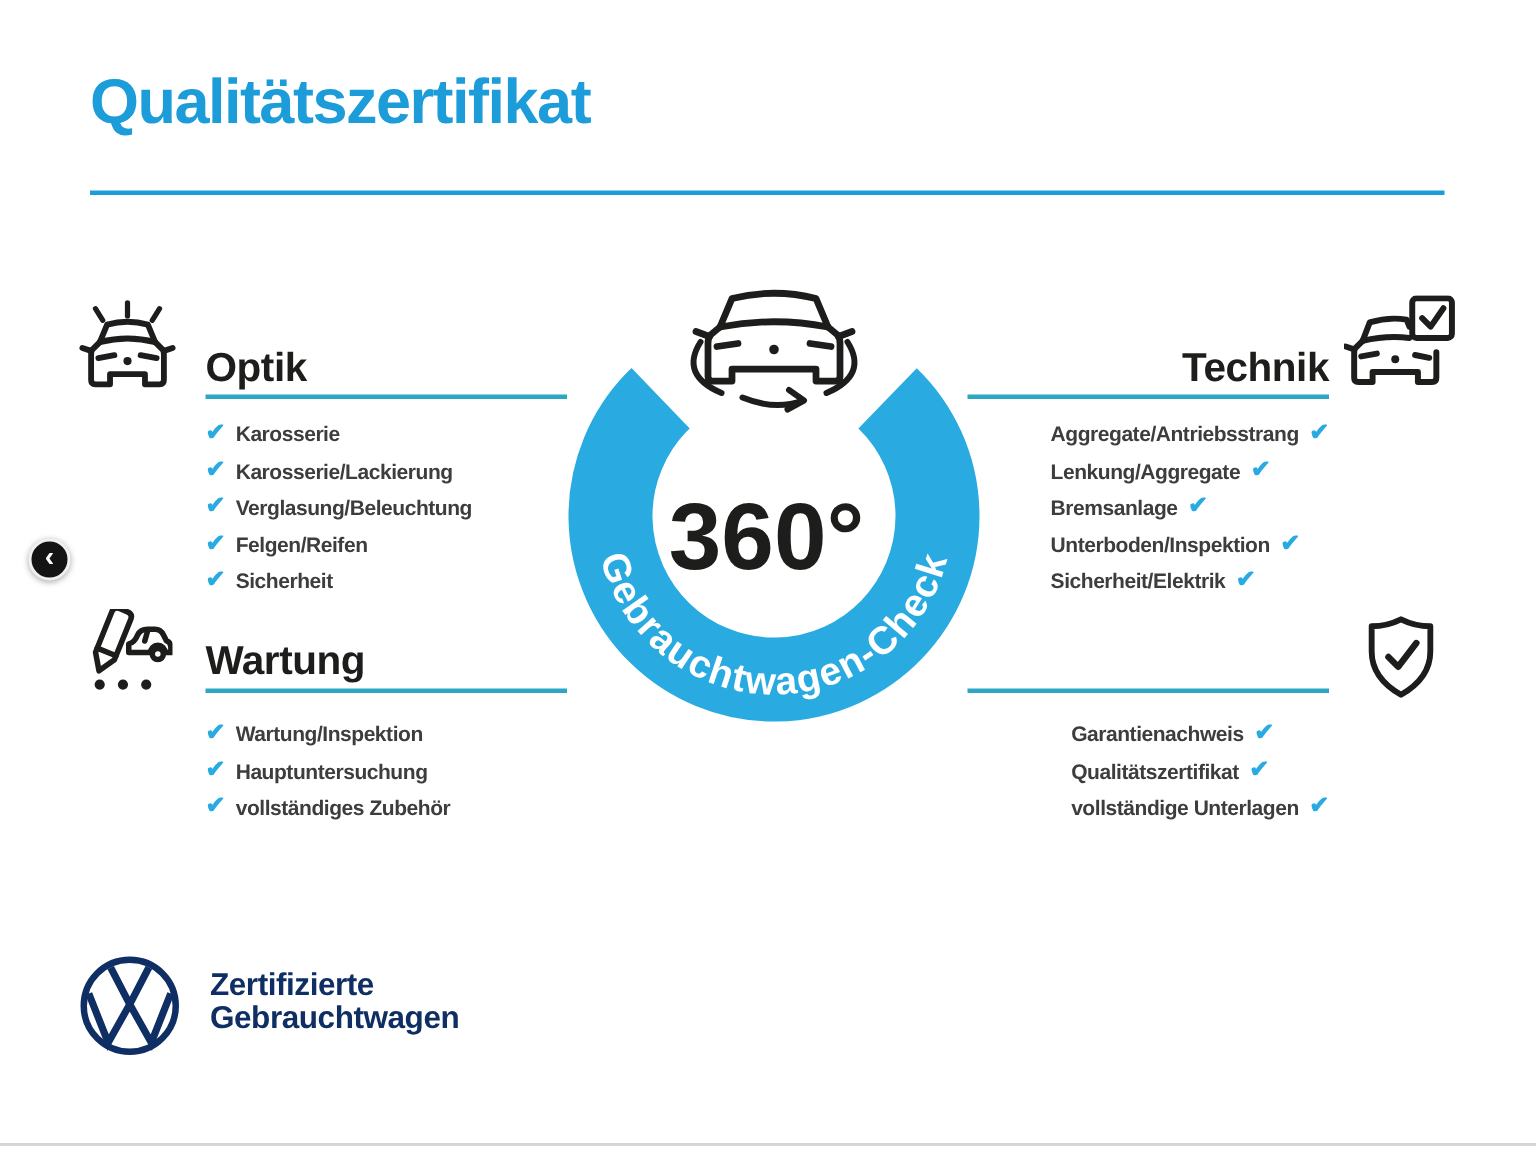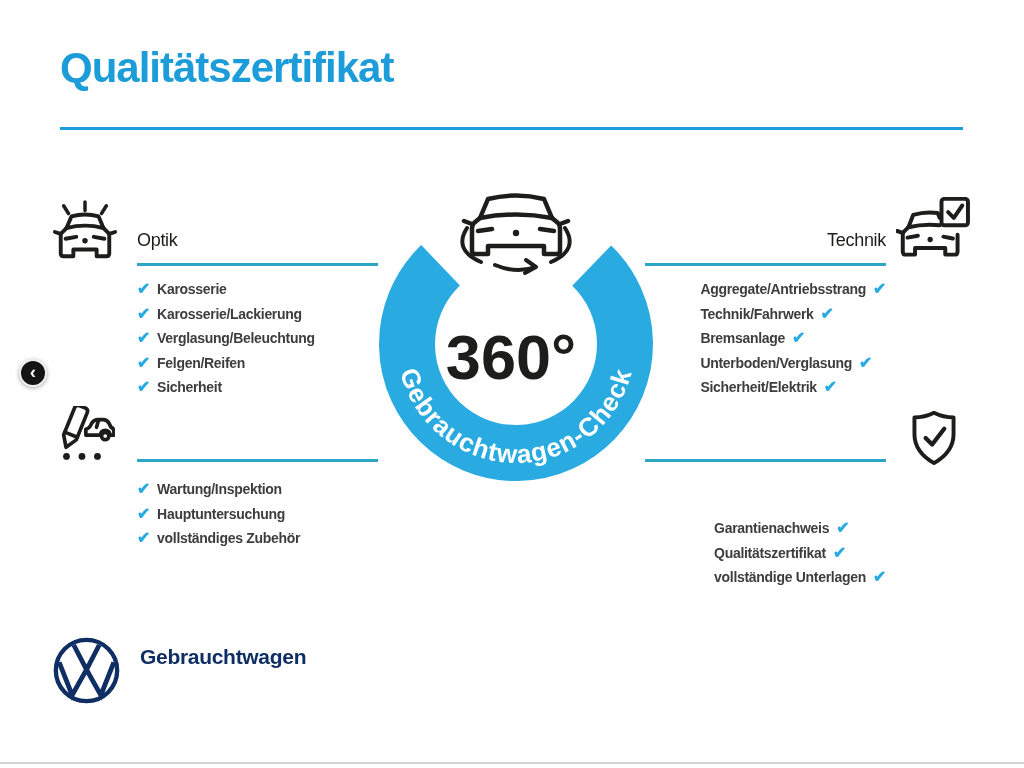--- a/index.html
+++ b/index.html
@@ -18,21 +18,21 @@
   
   .back-btn {
     position:absolute; left:19px; top:359px; width:28px; height:28px;
     border-radius:50%; background:#141414; border:2px solid #f0f0f0;
     box-shadow:0 1px 4px rgba(0,0,0,.35); padding:0; cursor:pointer;
     display:flex; align-items:center; justify-content:center;
   }
   .back-btn span { color:#ffffff; font-size:19px; font-weight:bold; line-height:1; margin-top:-3px; }
 
   
-  .sec-head { position:absolute; font-size:18px; font-weight:normal; color:#1d1d1b; letter-spacing:-0.3px; }
+  .sec-head { position:absolute; font-size:27px; font-weight:bold; color:#1d1d1b; letter-spacing:-0.3px; }
   .sec-head.right { text-align:right; }
   .sec-rule { position:absolute; width:241px; height:3px; background:#2EA6C6; }
 
   
   .checklist { position:absolute; list-style:none; margin:0; padding:0;
     font-size:14px; font-weight:600; color:#3d3d3d; letter-spacing:-0.3px; }
   .checklist li { height:24.5px; display:flex; align-items:center; gap:7px; }
   .checklist.rightalign li { justify-content:flex-start; }
   .chk { color:#29ABE2; font-size:16px; font-weight:bold; line-height:1; }
 
@@ -93,20 +93,21 @@
     <path d="M 6,43 L 17,41 M 54,44 L 44,42"></path>
     <circle cx="30" cy="45" r="2.8" fill="#1d1d1b" stroke="none"></circle>
   </svg>
 
   <svg class="abs" style="left:907px; top:409px;" width="54" height="58" viewBox="0 0 58 62" fill="none" stroke="#1d1d1b" stroke-width="4.2" stroke-linecap="round" stroke-linejoin="round">
     <path d="M 29,4 Q 39,9 50,9 L 50,27 Q 50,46 29,58 Q 8,46 8,27 L 8,9 Q 19,9 29,4 Z"></path>
     <path d="M 20,31 L 27,38 L 40,21" stroke-width="4.6"></path>
   </svg>
 
   <div class="sec-head" style="left:137px; top:230px;">Optik</div>
+  <div class="sec-head" style="left:137px; top:425px;">Wartung</div>
   <div class="sec-head right" style="right:138px; top:230px;">Technik</div>
 
   <div class="sec-rule" style="left:137px; top:263px;"></div>
   <div class="sec-rule" style="left:137px; top:459px;"></div>
   <div class="sec-rule" style="left:645px; top:263px;"></div>
   <div class="sec-rule" style="left:645px; top:459px;"></div>
 
   <ul class="checklist" style="left:137px; top:277px;">
     <li>
         <span class="chk">✔</span>
@@ -144,38 +145,38 @@
         <span>vollständiges Zubehör</span>
       </li>
   </ul>
 
   <ul class="checklist rightalign" style="right:138px; top:277px;">
     <li>
         <span>Aggregate/Antriebsstrang</span>
         <span class="chk">✔</span>
       </li>
     <li>
-        <span>Technik/Fahrwerk</span>
+        <span>Lenkung/Aggregate</span>
         <span class="chk">✔</span>
       </li>
     <li>
         <span>Bremsanlage</span>
         <span class="chk">✔</span>
       </li>
     <li>
-        <span>Unterboden/Verglasung</span>
+        <span>Unterboden/Inspektion</span>
         <span class="chk">✔</span>
       </li>
     <li>
         <span>Sicherheit/Elektrik</span>
         <span class="chk">✔</span>
       </li>
   </ul>
 
-  <ul class="checklist rightalign" style="right:138px; top:477px;margin-top:39px;">
+  <ul class="checklist rightalign" style="right:138px; top:477px;">
     <li>
         <span>Garantienachweis</span>
         <span class="chk">✔</span>
       </li>
     <li>
         <span>Qualitätszertifikat</span>
         <span class="chk">✔</span>
       </li>
     <li>
         <span>vollständige Unterlagen</span>
@@ -203,17 +204,18 @@
 
     <text class="badge-360-text" x="134" y="191" text-anchor="middle">360°</text>
   </svg>
 
   <svg class="abs" style="left:52px; top:636px;" width="69" height="69" viewBox="-36 -36 72 72" fill="none" stroke="#0F2E63" stroke-linejoin="miter" stroke-linecap="butt">
     <circle cx="0" cy="0" r="32" stroke-width="4.5"></circle>
     <path d="M -13.3,-26.6 L 0,-1 L 13.3,-26.6" stroke-width="5"></path>
     <path d="M -28.5,-8.5 L -15,25.7 L 0,-1 L 15,25.7 L 28.5,-8.5" stroke-width="5"></path>
   </svg>
   <div class="brand-text">
+    <div>Zertifizierte</div>
     <div>Gebrauchtwagen</div>
   </div>
 
   <div class="bottom-strip"></div>
 </div>
 
 </body></html>

